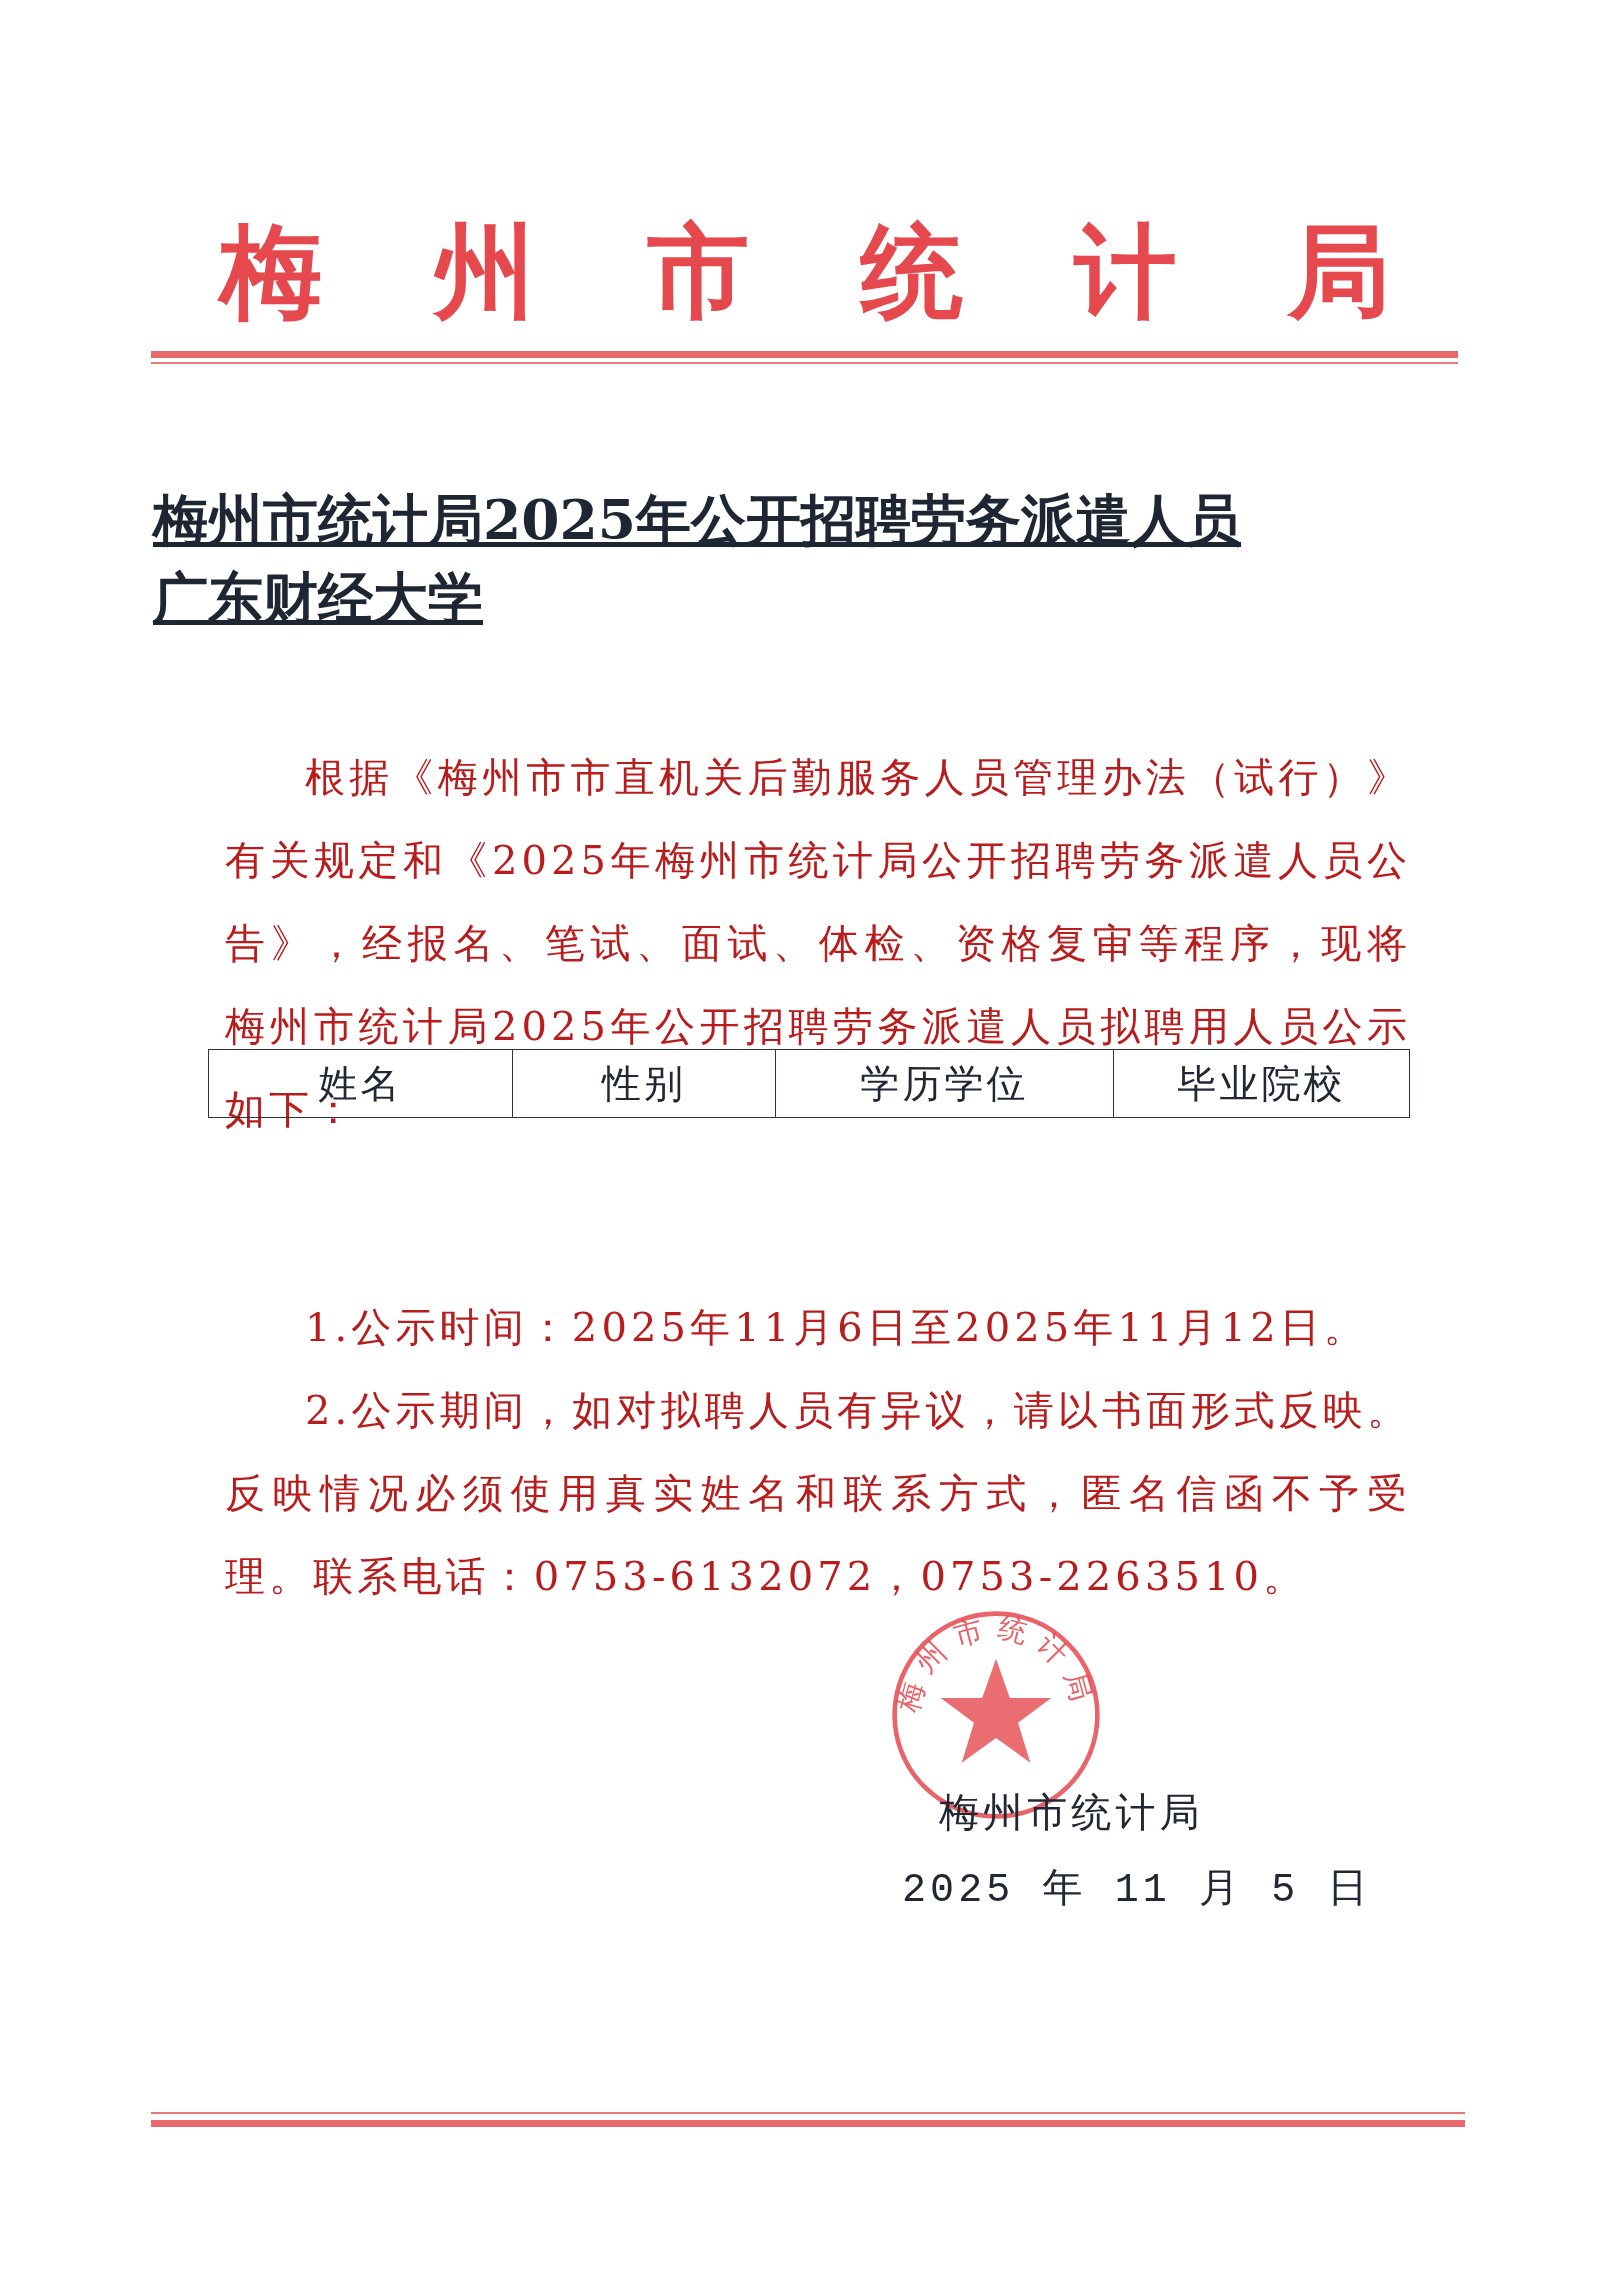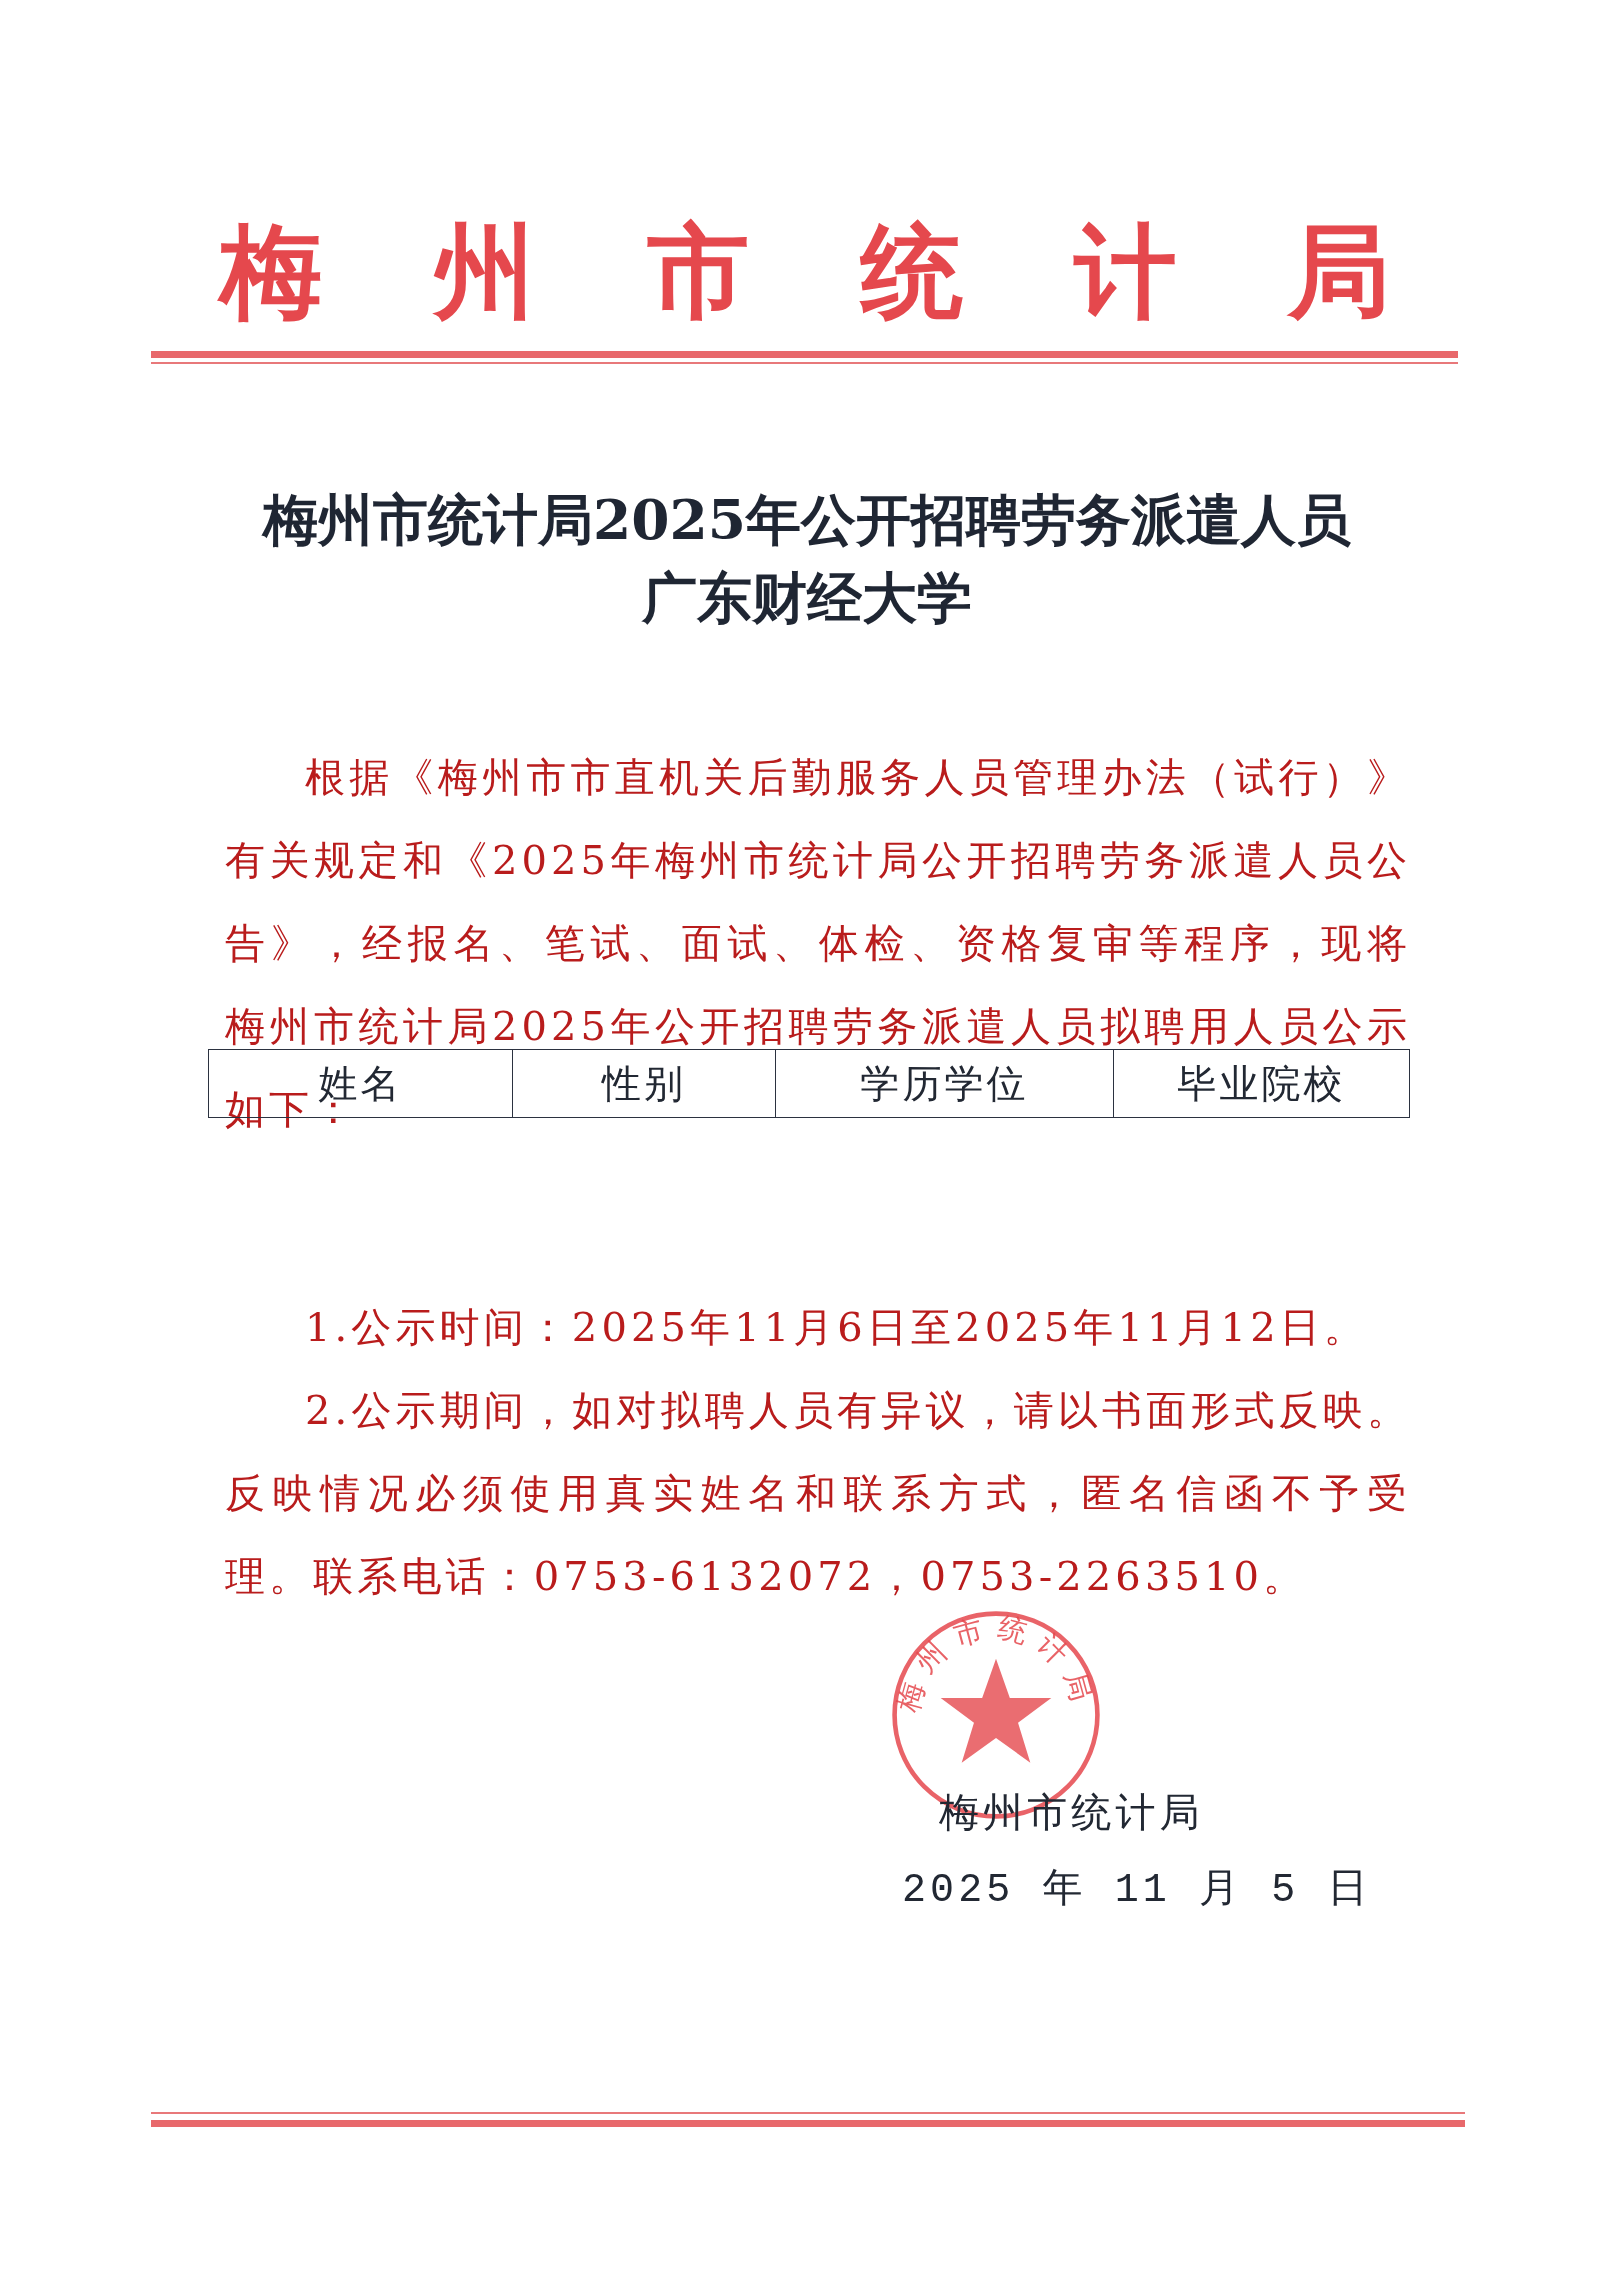--- a/index.html
+++ b/index.html
@@ -10,22 +10,22 @@
   
   .letterhead { left: 151px; top: 204px; width: 1308px; height: 133px;
                 display: flex; justify-content: space-between; align-items: center;
                 padding: 0 69px; box-sizing: border-box; }
   .letterhead span { font-family: "DejaVu Serif", serif; font-weight: bold;
                      font-size: 102px; color: #e5484d; line-height: 1; }
   .rule-thick { height: 7.2px; background: #e8686b; }
   .rule-thin  { height: 2px;  background: #e8787a; }
 
   
-  .title { left: 153px; width: 1308px; text-align: center; font-weight: bold;
-           font-size: 55px; line-height: 1; color: #1f2633; white-space: nowrap; }
+  .title { left: 153px; width: 1308px; text-align: left; font-weight: bold;
+           font-size: 55px; line-height: 1; color: #1f2633; white-space: nowrap; text-decoration: underline; }
 
   
   .para { left: 225px; width: 1186px; font-size: 40px; line-height: 83px;
           letter-spacing: 4.1px; text-align: justify; text-align-last: left; color: #b91c1c; }
   .para p { margin: 0; text-indent: 80px; }
 
   
   .tbl { left: 208px; top: 1049px; width: 1202px; border-collapse: collapse; }
   .tbl td { border: 1.5px solid #2b3240; text-align: center; vertical-align: middle;
             font-size: 39px; color: #222833; letter-spacing: 3.1px; padding: 0; line-height: 57px; }

